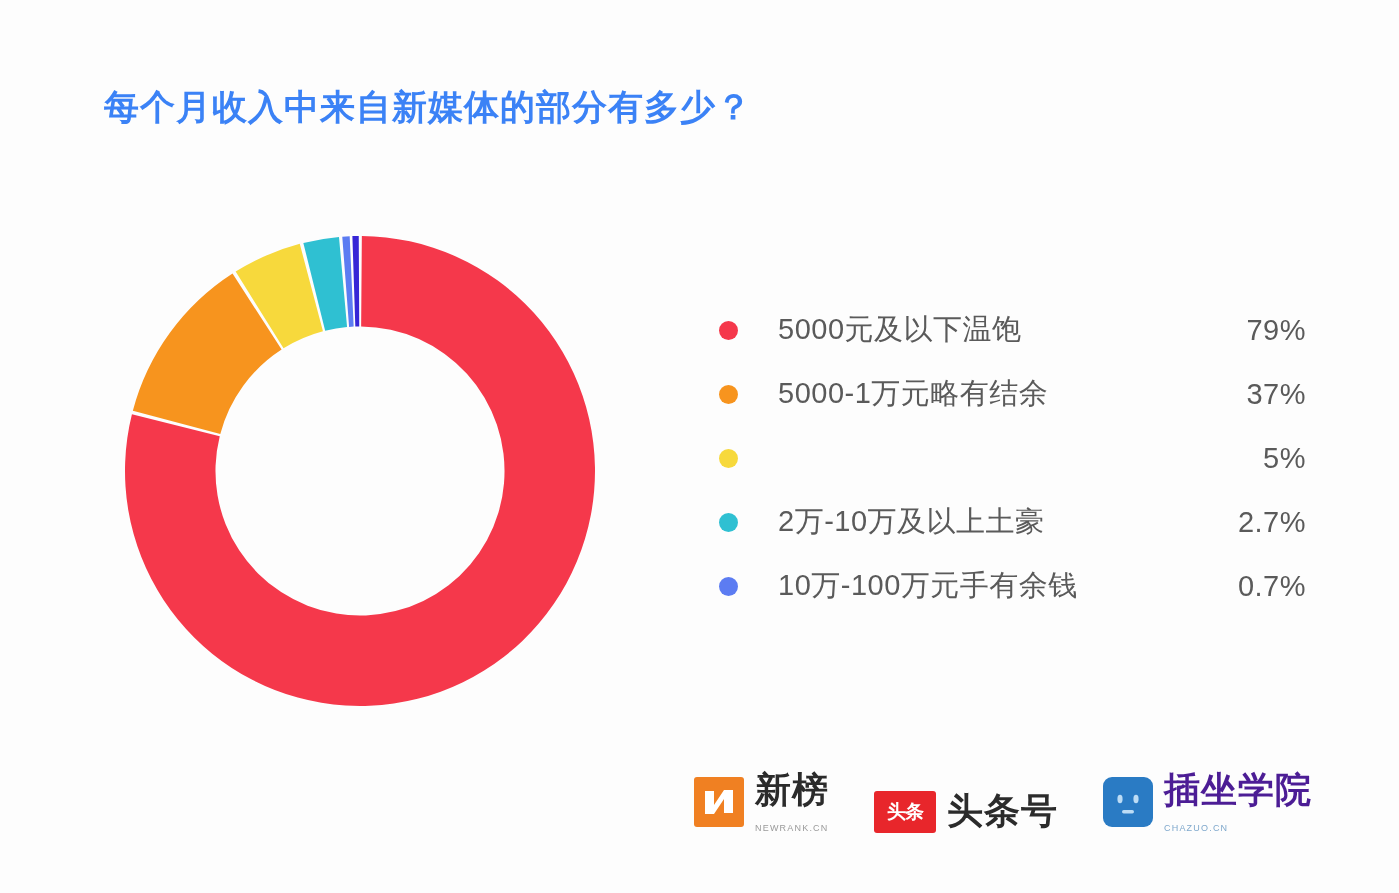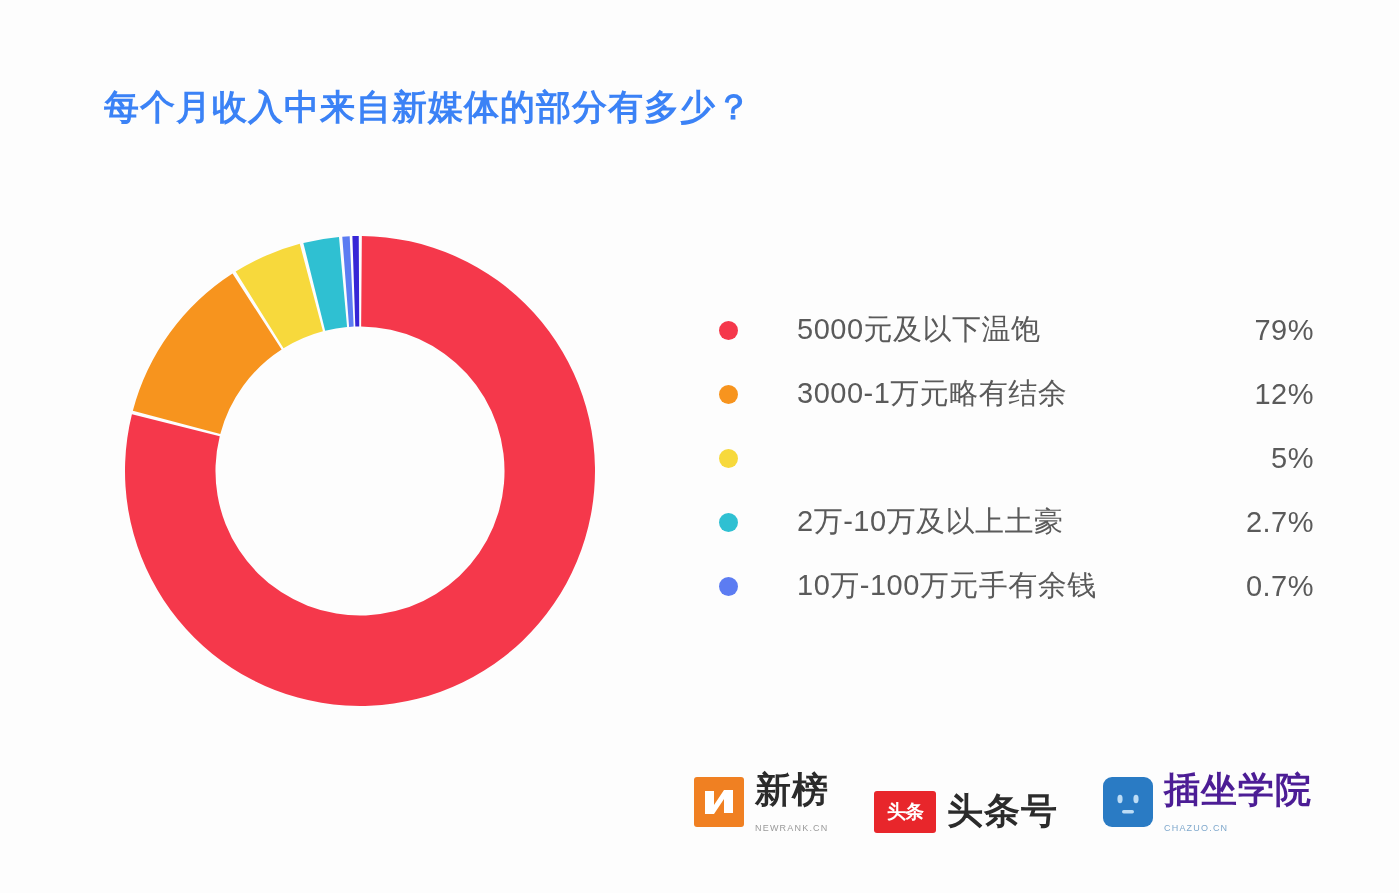--- a/index.html
+++ b/index.html
@@ -43,39 +43,38 @@
     position: absolute;
     left: 714px;
     top: 298px;
     width: 600px;
   }
   .legend-row {
     position: relative;
     height: 64px;
     display: flex;
     align-items: center;
-    gap: 19px;
   }
   .legend-dot {
     width: 19px;
     height: 19px;
     border-radius: 50%;
     flex: 0 0 auto;
     margin-left: 5px;
   }
   .legend-label {
     margin-left: 40px;
     font-size: 29px;
     color: #5a5a5a;
     letter-spacing: 0.5px;
     white-space: nowrap;
   }
   .legend-value {
     position: absolute;
-    right: 0px;
+    right: 8px;
     width: 130px;
     text-align: right;
     font-size: 29px;
     color: #5a5a5a;
     letter-spacing: 0.5px;
   }
 
   
   #logo-bar {
     position: absolute;
@@ -153,22 +152,22 @@
 <div id="legend">
 
   <div class="legend-row">
     <span class="legend-dot" style="background: rgb(245, 56, 75);"></span>
     <span class="legend-label">5000元及以下温饱</span>
     <span class="legend-value">79%</span>
   </div>
 
   <div class="legend-row">
     <span class="legend-dot" style="background: rgb(247, 148, 30);"></span>
-    <span class="legend-label">3000-1万元略有结余</span>
-    <span class="legend-value">12%</span>
+    <span class="legend-label">5000-1万元略有结余</span>
+    <span class="legend-value">37%</span>
   </div>
 
   <div class="legend-row">
     <span class="legend-dot" style="background: rgb(247, 217, 60);"></span>
     <span class="legend-value">5%</span>
   </div>
 
   <div class="legend-row">
     <span class="legend-dot" style="background: rgb(47, 192, 210);"></span>
     <span class="legend-label">2万-10万及以上土豪</span>

